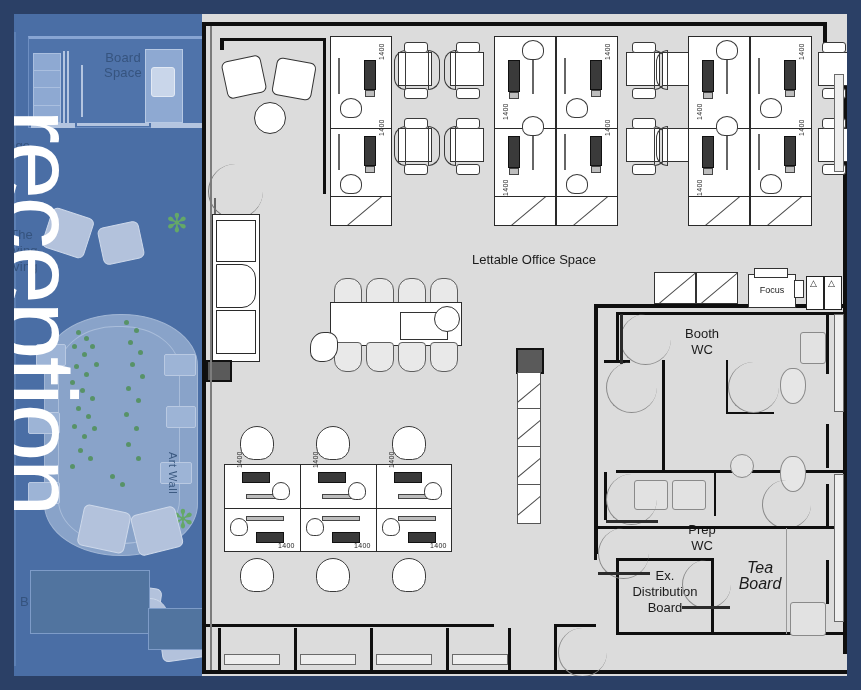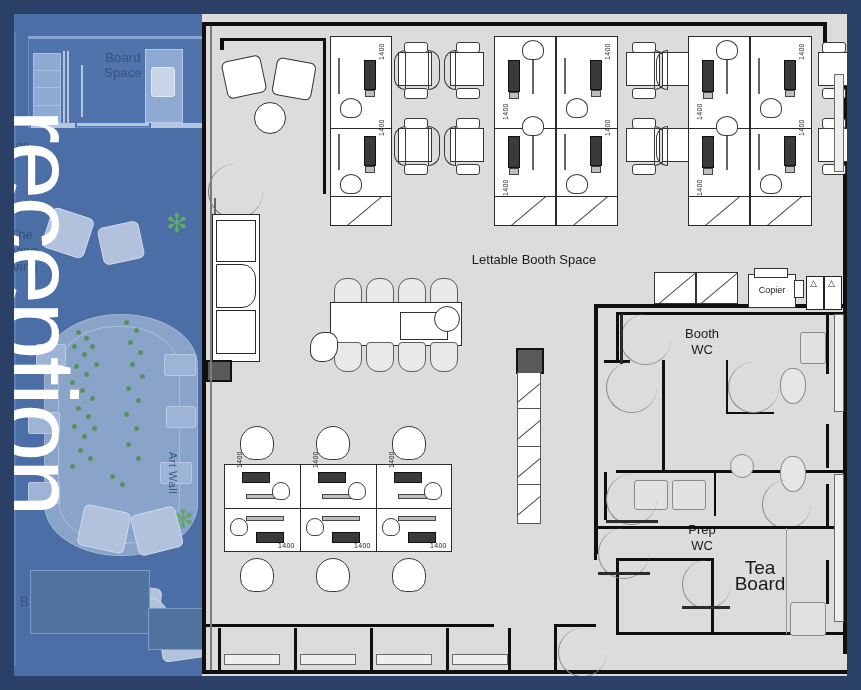--- a/index.html
+++ b/index.html
@@ -304,21 +304,21 @@
     <div class="swivel" style="left:558px;top:160px;width:20px;height:18px;"></div>
     <div class="dimlabel rot" style="left:596px;top:122px;">1400</div>
 
     <div class="desk" style="left:616px;top:38px;width:30px;height:34px;"></div>
     <div class="chairbox" style="left:620px;top:28px;width:22px;height:9px;"></div>
     <div class="chairbox" style="left:620px;top:74px;width:22px;height:9px;"></div>
     <div class="desk" style="left:616px;top:114px;width:30px;height:34px;"></div>
     <div class="chairbox" style="left:620px;top:104px;width:22px;height:9px;"></div>
     <div class="chairbox" style="left:620px;top:150px;width:22px;height:9px;"></div>
 
-    <div class="plabel" style="left:232px;top:238px;width:200px;font-size:13px;">Lettable Booth Space</div>
+    <div class="plabel" style="left:232px;top:238px;width:200px;font-size:13px;">Lettable Office Space</div>
 
     <div class="seatcap" style="left:132px;top:264px;width:26px;height:28px;"></div>
     <div class="seatcap" style="left:164px;top:264px;width:26px;height:28px;"></div>
     <div class="seatcap" style="left:196px;top:264px;width:26px;height:28px;"></div>
     <div class="seatcap" style="left:228px;top:264px;width:26px;height:28px;"></div>
     <div class="tablewhite" style="left:128px;top:288px;width:130px;height:42px;"></div>
     <div class="planbox" style="left:198px;top:298px;width:48px;height:28px;"></div>
     <div class="seatcap flip" style="left:132px;top:328px;width:26px;height:28px;"></div>
     <div class="seatcap flip" style="left:164px;top:328px;width:26px;height:28px;"></div>
     <div class="seatcap flip" style="left:196px;top:328px;width:26px;height:28px;"></div>
@@ -371,21 +371,21 @@
     <div class="dimlabel" style="left:228px;top:528px;">1400</div>
 
     <div class="wall" style="left:392px;top:290px;width:4px;height:250px;"></div>
     <div class="wall" style="left:392px;top:290px;width:260px;height:4px;"></div>
     <div class="planbox" style="left:452px;top:258px;width:42px;height:32px;"></div>
     <div class="planbox diag" style="left:452px;top:258px;width:42px;height:32px;"></div>
     <div class="planbox diag" style="left:494px;top:258px;width:42px;height:32px;"></div>
     <div class="planbox" style="left:546px;top:260px;width:48px;height:34px;"></div>
     <div class="planbox" style="left:552px;top:254px;width:34px;height:10px;"></div>
     <div class="planbox" style="left:592px;top:266px;width:10px;height:18px;"></div>
-    <div class="plabel" style="left:546px;top:268px;width:48px;font-size:9px;">Copier</div>
+    <div class="plabel" style="left:546px;top:268px;width:48px;font-size:9px;">Focus</div>
     <div class="bin" style="left:604px;top:262px;width:16px;height:32px;"></div>
     <div class="bin" style="left:622px;top:262px;width:16px;height:32px;"></div>
     <div class="dimlabel" style="left:608px;top:264px;font-size:9px;">△</div>
     <div class="dimlabel" style="left:626px;top:264px;font-size:9px;">△</div>
 
     <div class="wall" style="left:414px;top:298px;width:240px;height:3px;"></div>
     <div class="wall" style="left:414px;top:298px;width:3px;height:50px;"></div>
     <div class="wall" style="left:402px;top:346px;width:26px;height:3px;"></div>
     <div class="wall" style="left:460px;top:346px;width:3px;height:112px;"></div>
     <div class="wall" style="left:414px;top:456px;width:48px;height:3px;"></div>
@@ -420,22 +420,27 @@
     <div class="wall" style="left:624px;top:410px;width:3px;height:44px;"></div>
     <div class="wall" style="left:624px;top:470px;width:3px;height:44px;"></div>
 
     <div class="wall" style="left:392px;top:512px;width:248px;height:3px;"></div>
     <div class="wall" style="left:392px;top:512px;width:3px;height:34px;"></div>
     <div class="wall" style="left:414px;top:544px;width:98px;height:3px;"></div>
     <div class="wall" style="left:414px;top:544px;width:3px;height:76px;"></div>
     <div class="wall" style="left:509px;top:544px;width:3px;height:76px;"></div>
     <div class="wall" style="left:414px;top:618px;width:98px;height:3px;"></div>
     <div class="wall" style="left:512px;top:618px;width:130px;height:3px;"></div>
-    <div class="plabel" style="left:498px;top:546px;width:120px;font-size:19px;">
+    <div class="plabel" style="left:498px;top:546px;width:120px;font-size:16px;font-style:italic;">
       <div>Tea</div>
+      <div>Board</div>
+    </div>
+    <div class="plabel" style="left:398px;top:554px;width:130px;font-size:13px;">
+      <div>Ex.</div>
+      <div>Distribution</div>
       <div>Board</div>
     </div>
     <div class="door-swing" style="left:396px;top:514px;width:50px;height:50px;border-width:0 0 1px 1px;border-color:#8a8a8a;"></div>
     <div class="door-leaf" style="left:396px;top:558px;width:52px;height:3px;"></div>
     <div class="door-swing" style="left:480px;top:546px;width:48px;height:48px;border-width:0 0 1px 1px;border-color:#8a8a8a;"></div>
     <div class="door-leaf" style="left:480px;top:592px;width:48px;height:3px;"></div>
     <div class="sink" style="left:588px;top:588px;width:34px;height:32px;"></div>
     <div class="wall" style="left:584px;top:514px;width:1px;height:106px;background:#999;"></div>
     <div class="wall" style="left:624px;top:546px;width:3px;height:44px;"></div>
 

